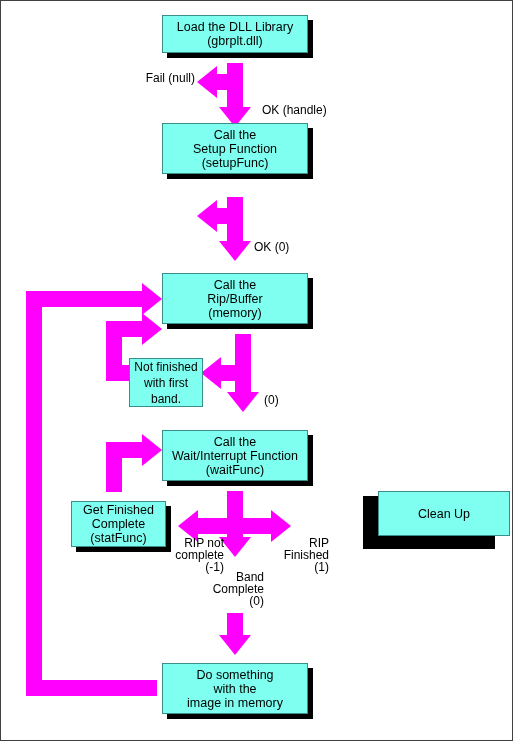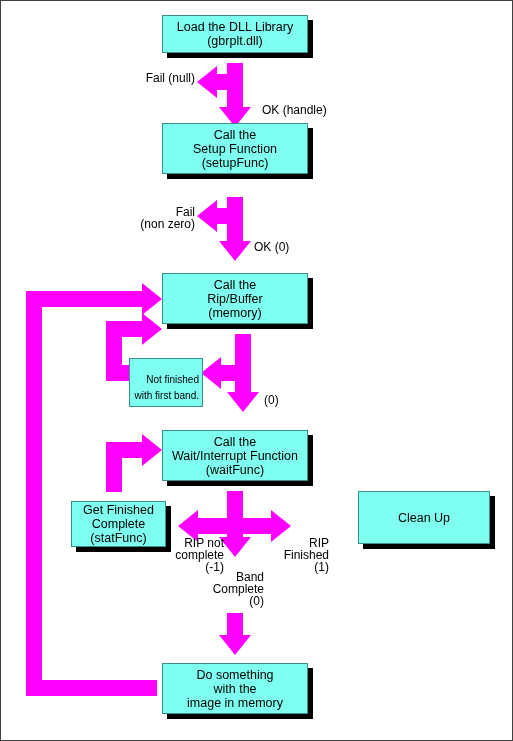--- a/index.html
+++ b/index.html
@@ -43,24 +43,24 @@
     z-index: 5;
   }
 
   
   .note {
     position: absolute;
     box-sizing: border-box;
     background: #7FFFF0;
     border: 1px solid #3a8f8a;
     color: #000000;
-    font-size: 10px;
+    font-size: 12px;
     line-height: 16px;
-    text-align: right;
-    padding: 13px 3px;
+    text-align: center;
+    padding: 0 3px;
     z-index: 7;
   }
 
   
   .bar {
     position: absolute;
     background: #FF00FF;
     z-index: 3;
   }
   .head {
@@ -116,24 +116,20 @@
       <span class="ln">Setup Function</span>
       <span class="ln">(setupFunc)</span>
     </span>
   </div>
 
   <div class="bar" style="left:226px; top:196px; width:16px; height:48px;"></div>
   <div class="head down" style="left:218px; top:240px;"></div>
   <div class="bar" style="left:213px; top:207px; width:20px; height:16px;"></div>
   <div class="head left" style="left:196px; top:199px;"></div>
 
-  <div class="lbl right" style="left:122px; top:205px; width:72px;">
-    <span>Fail</span><br>
-    <span>(non zero)</span>
-  </div>
   <div class="lbl" style="left:253px; top:240px;">
     <span>OK (0)</span>
   </div>
 
   <div class="shadow" style="left:166px; top:277px; width:146px; height:51px;"></div>
   <div class="box" style="left:161px; top:272px; width:146px; height:51px;">
     <span class="lines">
       <span class="ln">Call the</span>
       <span class="ln">Rip/Buffer</span>
       <span class="ln">(memory)</span>
@@ -205,21 +201,21 @@
   <div class="shadow" style="left:75px; top:505px; width:95px; height:46px;"></div>
   <div class="box" style="left:70px; top:500px; width:95px; height:46px;">
     <span class="lines">
       <span class="ln">Get Finished</span>
       <span class="ln">Complete</span>
       <span class="ln">(statFunc)</span>
     </span>
   </div>
 
   <div class="shadow" style="left:362px; top:495px; width:132px; height:53px;"></div>
-  <div class="box" style="left:357px; top:490px; width:132px; height:53px;">
+  <div class="box" style="left:377px; top:490px; width:132px; height:45px;">
     <span class="lines">
       <span class="ln">Clean Up</span>
     </span>
   </div>
 
   <div class="bar" style="left:226px; top:612px; width:16px; height:26px;"></div>
   <div class="head down" style="left:218px; top:634px;"></div>
 
   <div class="shadow" style="left:166px; top:667px; width:146px; height:51px;"></div>
   <div class="box" style="left:161px; top:662px; width:146px; height:51px;">

